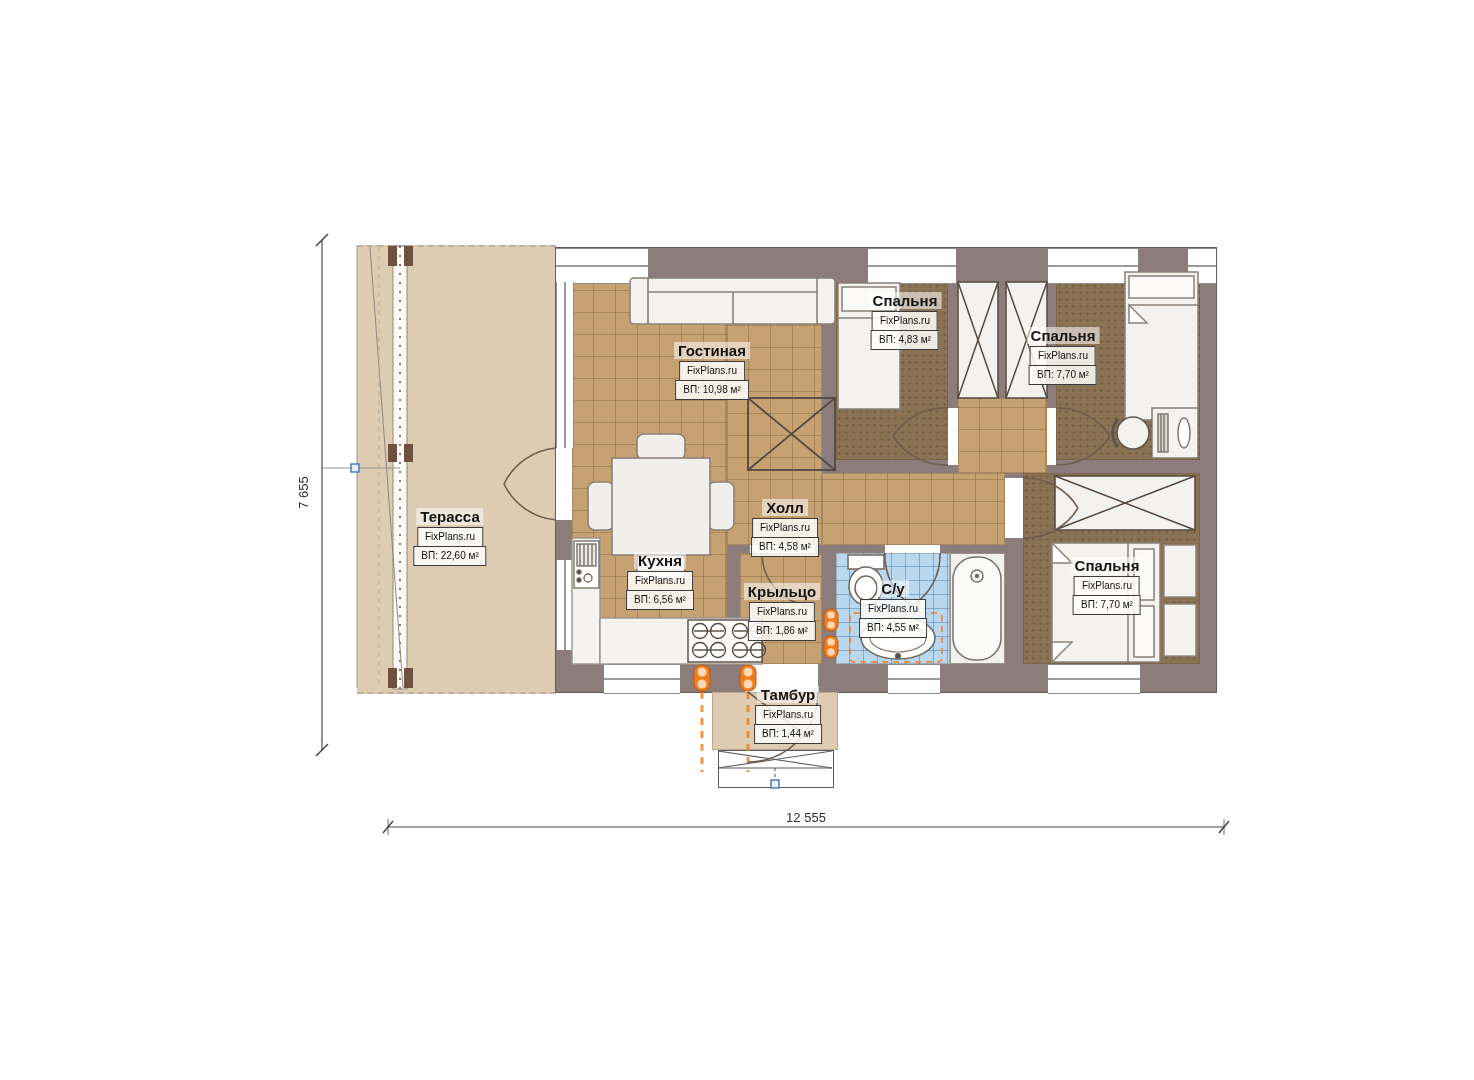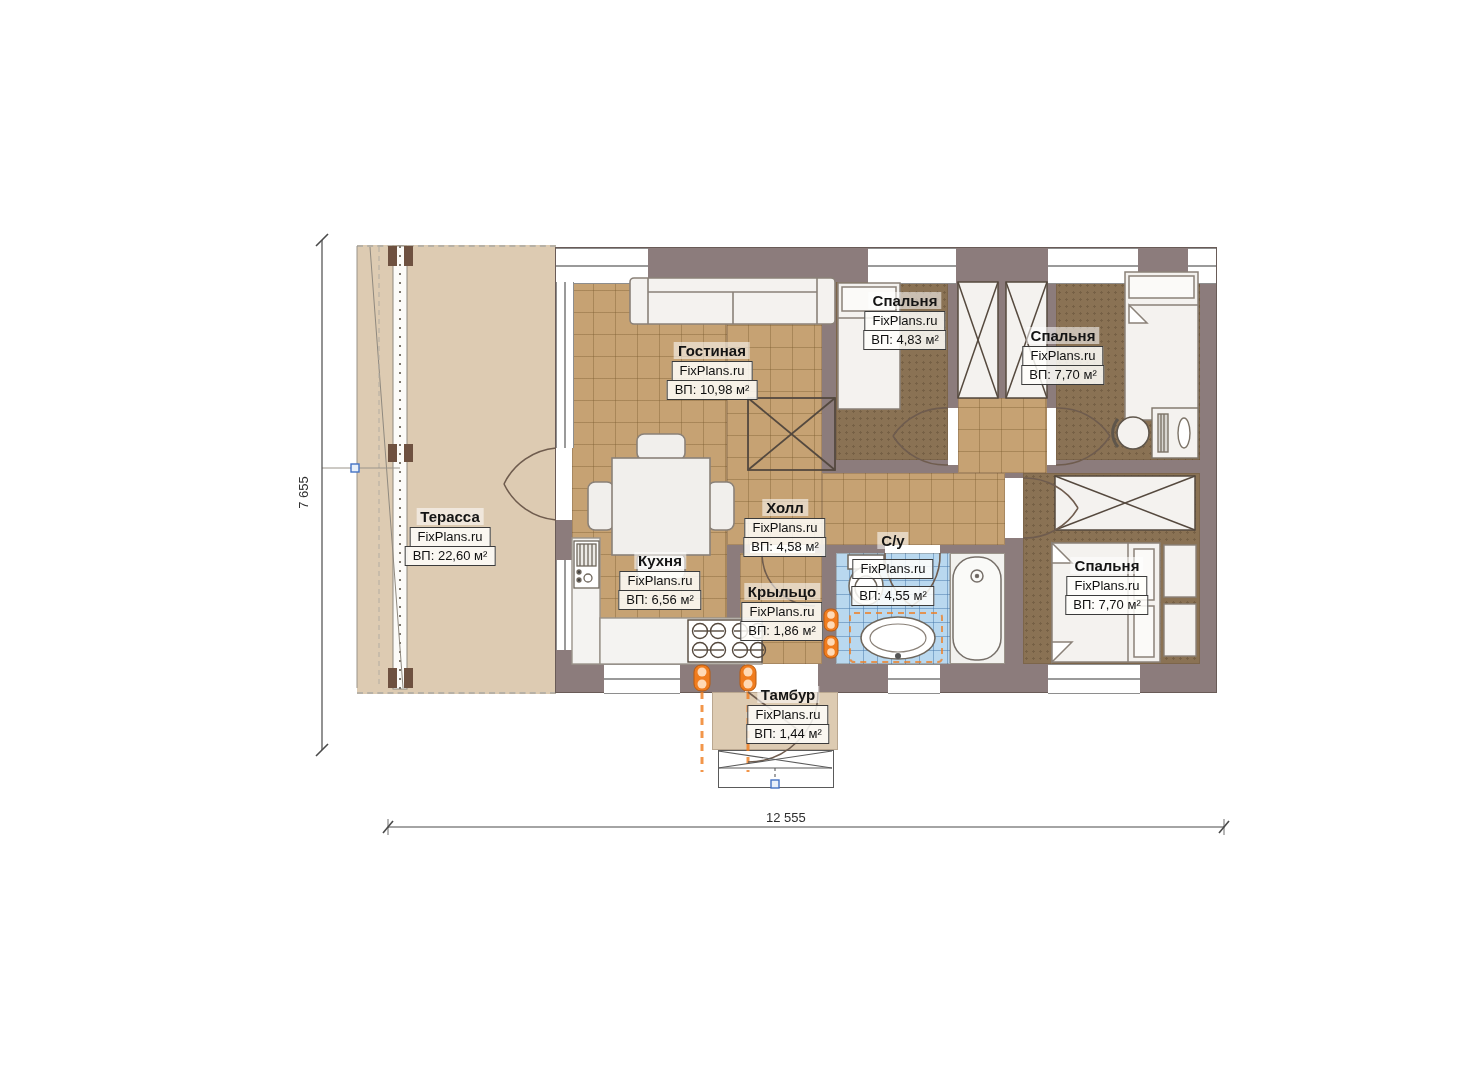--- a/index.html
+++ b/index.html
@@ -25,26 +25,26 @@
          border-left:1px solid #8e8e8e;border-right:1px solid #8e8e8e;}
   .gap{position:absolute;background:#ffffff;}
   
   #terrace{position:absolute;left:357px;top:245px;width:199px;height:445px;background:#ddcbb2;
            border-top:2px dashed #b7b1a6;border-bottom:2px dashed #b7b1a6;}
   #porch{position:absolute;left:712px;top:692px;width:126px;height:58px;background:#ddcbb2;box-shadow:inset 0 0 0 1px rgba(120,100,80,.35);}
   #steps{position:absolute;left:718px;top:750px;width:114px;height:36px;background:#ffffff;border:1.5px solid #5a5a5a;}
   
   .rlabel{position:absolute;transform:translateX(-50%);display:flex;flex-direction:column;align-items:center;z-index:60;}
   .rtitle{font-weight:bold;font-size:15px;color:#141414;background:rgba(255,255,255,.55);padding:0 4px;line-height:17px;white-space:nowrap;}
-  .rbox{border:1px solid #3b3b3b;background:rgba(255,255,252,.85);font-size:13px;line-height:16px;padding:1px 7px;white-space:nowrap;color:#101010;}
+  .rbox{border:1px solid #3b3b3b;background:rgba(255,255,252,.85);font-size:10px;line-height:16px;padding:1px 7px;white-space:nowrap;color:#101010;}
   .rbox.first{margin-top:2px;}
   .rbox.second{margin-top:-1px;}
   .dimlabel{position:absolute;font-size:13px;color:#2f2f2f;z-index:40;}
   #dim-v-label{left:268px;top:485px;width:70px;text-align:center;transform:rotate(-90deg);}
-  #dim-h-label{left:766px;top:810px;width:80px;}
+  #dim-h-label{left:766px;top:810px;width:80px;text-align:center;}
   svg{position:absolute;left:0;top:0;z-index:30;pointer-events:none;}
 </style>
 </head>
 <body>
 
 <div id="canvas">
 
   <div id="terrace"></div>
 
   <div id="house"></div>
@@ -310,21 +310,21 @@
   <div class="rlabel" style="left:660px;top:552px;">
     <div class="rtitle">Кухня</div>
     <div class="rbox first">FixPlans.ru</div>
     <div class="rbox second">ВП: 6,56 м²</div>
   </div>
   <div class="rlabel" style="left:782px;top:583px;">
     <div class="rtitle">Крыльцо</div>
     <div class="rbox first">FixPlans.ru</div>
     <div class="rbox second">ВП: 1,86 м²</div>
   </div>
-  <div class="rlabel" style="left:893px;top:532px;gap:8px;">
+  <div class="rlabel" style="left:893px;top:580px;">
     <div class="rtitle">С/у</div>
     <div class="rbox first">FixPlans.ru</div>
     <div class="rbox second">ВП: 4,55 м²</div>
   </div>
   <div class="rlabel" style="left:1107px;top:557px;">
     <div class="rtitle">Спальня</div>
     <div class="rbox first">FixPlans.ru</div>
     <div class="rbox second">ВП: 7,70 м²</div>
   </div>
   <div class="rlabel" style="left:788px;top:686px;">

